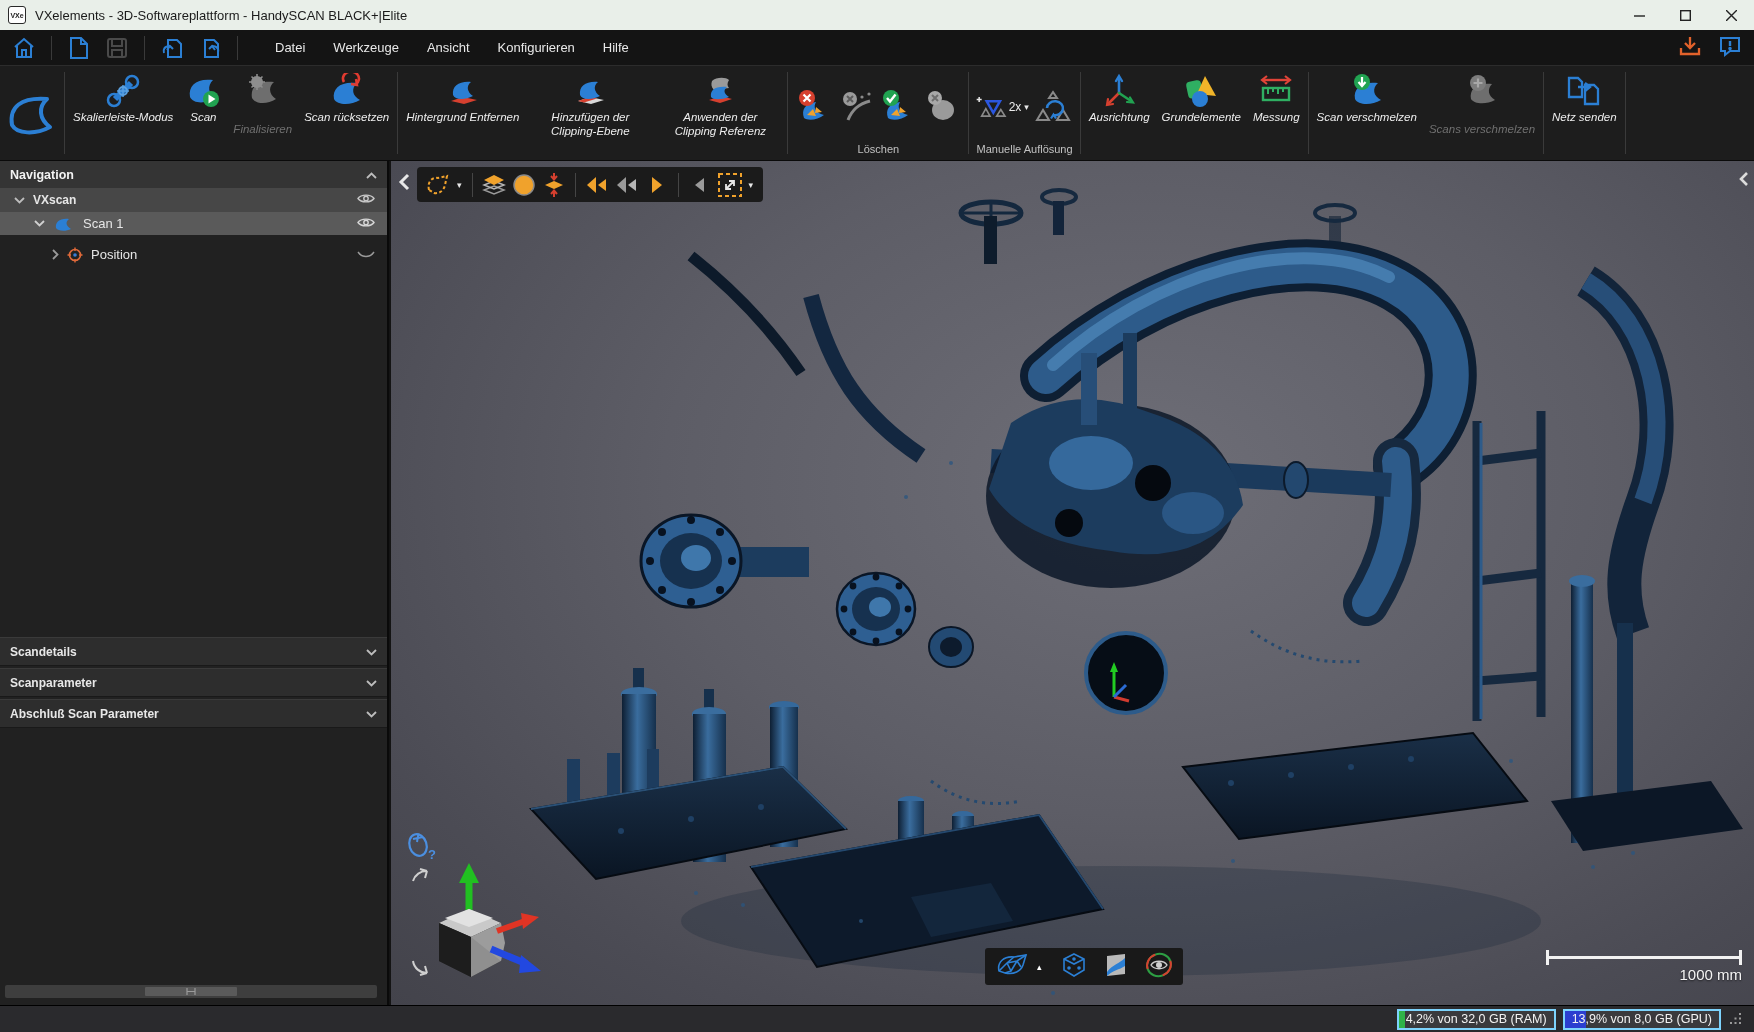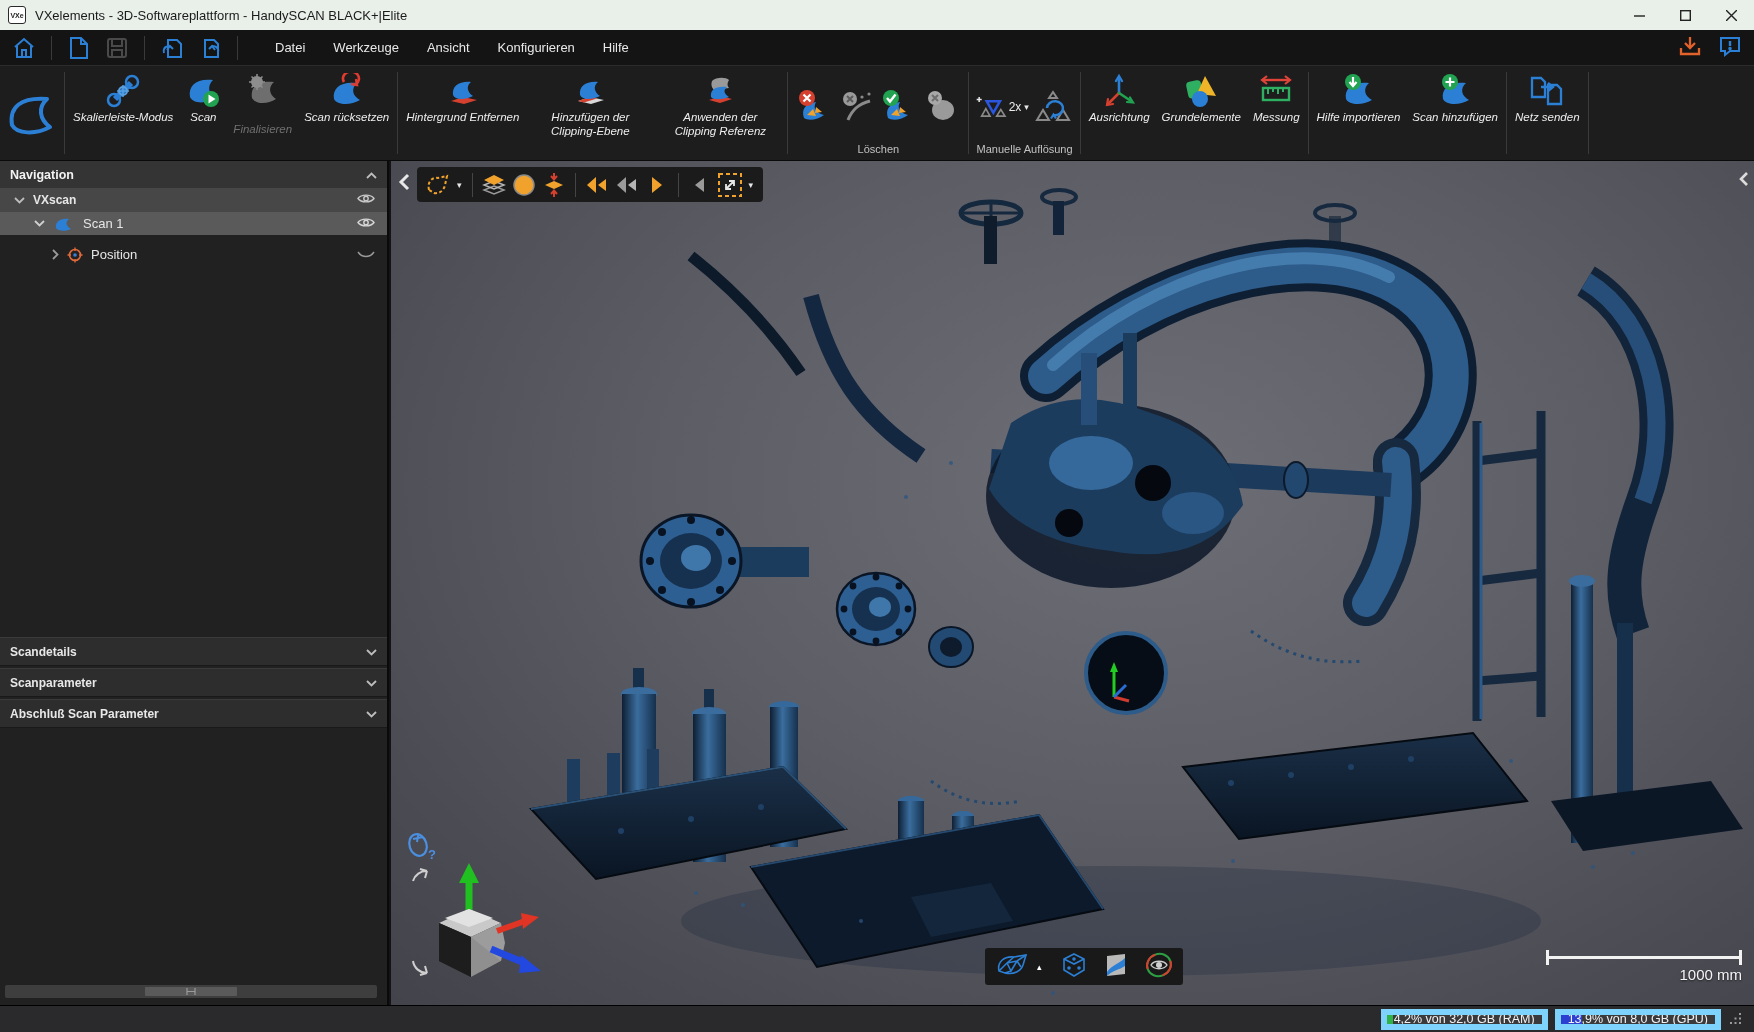--- a/index.html
+++ b/index.html
@@ -85,21 +85,21 @@
                        display:flex; align-items:center; padding:0 10px; gap:16px; }
   .scalebar { position:absolute; right:12px; top:795px; width:196px; }
   .scalebar .bar { height:3px; background:#f2f2f2; position:relative; }
   .scalebar .bar::before, .scalebar .bar::after { content:""; position:absolute; top:-6px; width:3px; height:15px; background:#f2f2f2; }
   .scalebar .bar::before { left:0; } .scalebar .bar::after { right:0; }
   .scalebar .lbl { text-align:right; color:#f5f5f5; font-size:15px; margin-top:7px; text-shadow:0 1px 2px rgba(0,0,0,.6); }
 
   
   .statusbar { position:absolute; left:0; bottom:0; width:100%; height:27px; background:#2a2a2d;
                border-top:1px solid #000; display:flex; align-items:center; justify-content:flex-end; gap:7px; padding-right:12px; }
-  .meter { position:relative; height:21px; border:6px solid #7dd3fc; background:#3a3a3d; display:flex;
+  .meter { position:relative; height:21px; border:2px solid #7dd3fc; background:#3a3a3d; display:flex;
            align-items:center; padding:0 7px; overflow:hidden; }
   .meter .fill { position:absolute; left:0; top:0; bottom:0; z-index:0; }
   .meter .txt { position:relative; z-index:1; color:#f2f2f2; font-size:12.5px; white-space:nowrap; }
   .fill-ram { background:#2fb348; }
   .fill-gpu { background:#2b3fd0; }
   .grip { width:12px; height:12px; margin-left:2px; }
 </style>
 </head>
 <body>
 
@@ -386,34 +386,34 @@
     <div class="rsep"></div>
 
     <div class="rbtn">
       <div class="ricon">
         <svg width="36" height="36" viewBox="0 0 36 36">
             <path d="M6 26 C4 15 13 8 29 10 C23 15 24 23 32 27 C22 33 9 32 6 26 Z" fill="#2b7fd4"></path>
             <circle cx="13" cy="9" r="8" fill="#21a351"></circle>
             <path d="M13 4 V12 M9.5 9 L13 13 L16.5 9" fill="none" stroke="#fff" stroke-width="2.2"></path>
           </svg>
       </div>
-      <div class="rlabel">Hilfe importieren</div>
-    </div>
-
-    <div class="rbtn">
-      <div class="ricon">
-        <svg width="36" height="36" viewBox="0 0 36 36">
-            <path d="M6 26 C4 15 13 8 29 10 C23 15 24 23 32 27 C22 33 9 32 6 26 Z" fill="#2b7fd4"></path>
-            <circle cx="13" cy="9" r="8" fill="#21a351"></circle>
-            <path d="M13 4.5 V13.5 M8.5 9 H17.5" stroke="#fff" stroke-width="2.2"></path>
-          </svg>
-      </div>
-      <div class="rlabel">Scan hinzufügen</div>
-    </div>
-
+      <div class="rlabel">Scan verschmelzen</div>
+    </div>
+
+
+    <div class="rbtn disabled">
+      <div class="ricon">
+        <svg width="36" height="36" viewBox="0 0 36 36">
+            <path d="M7 26 C5 16 13 9 28 11 C23 16 24 23 31 27 C22 32 10 31 7 26 Z" fill="#6e6e6e"></path>
+            <circle cx="14" cy="10" r="8" fill="#7d7d7d"></circle>
+            <path d="M14 5.5 V14.5 M9.5 10 H18.5" stroke="#a8a8a8" stroke-width="2.2"></path>
+          </svg>
+      </div>
+      <div class="rlabel">Scans verschmelzen</div>
+    </div>
 
     <div class="rsep"></div>
 
     <div class="rbtn">
       <div class="ricon">
         <svg width="38" height="36" viewBox="0 0 38 36" fill="none" stroke="#2b7fd4" stroke-width="2.3">
             <path d="M4 5 H13 L17 9 V24 H4 Z"></path>
             <path d="M20 12 H29 L33 16 V31 H20 Z"></path>
             <path d="M13 14 H24 M20 10 L25 14 L20 18"></path>
           </svg>

